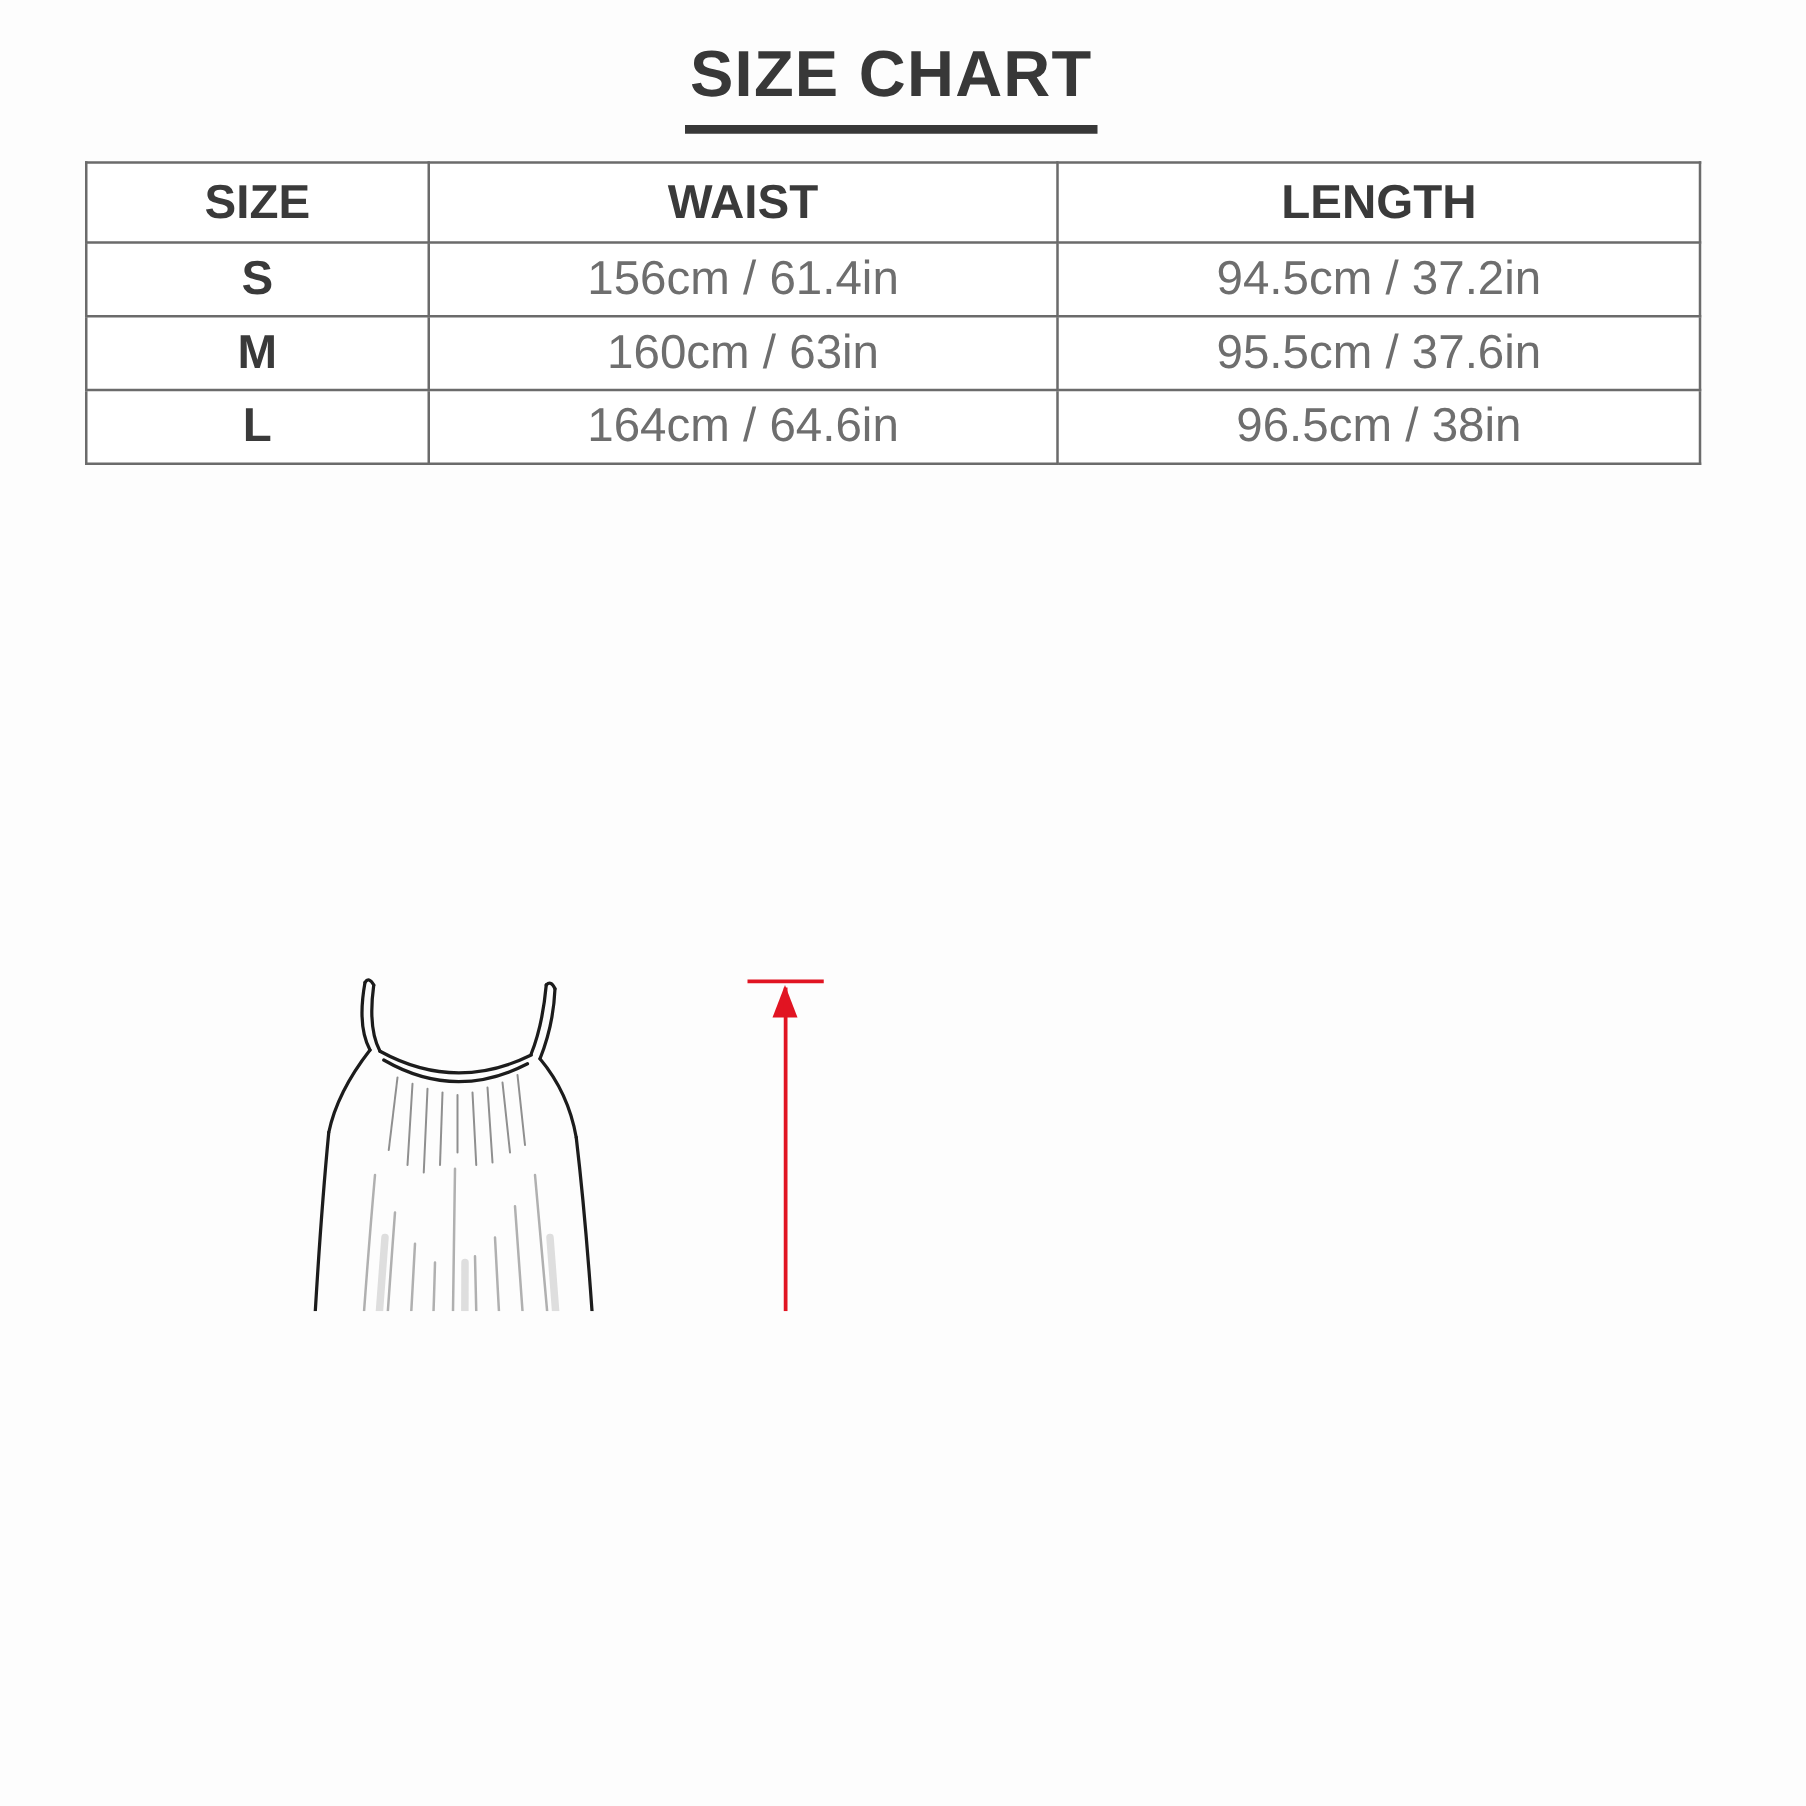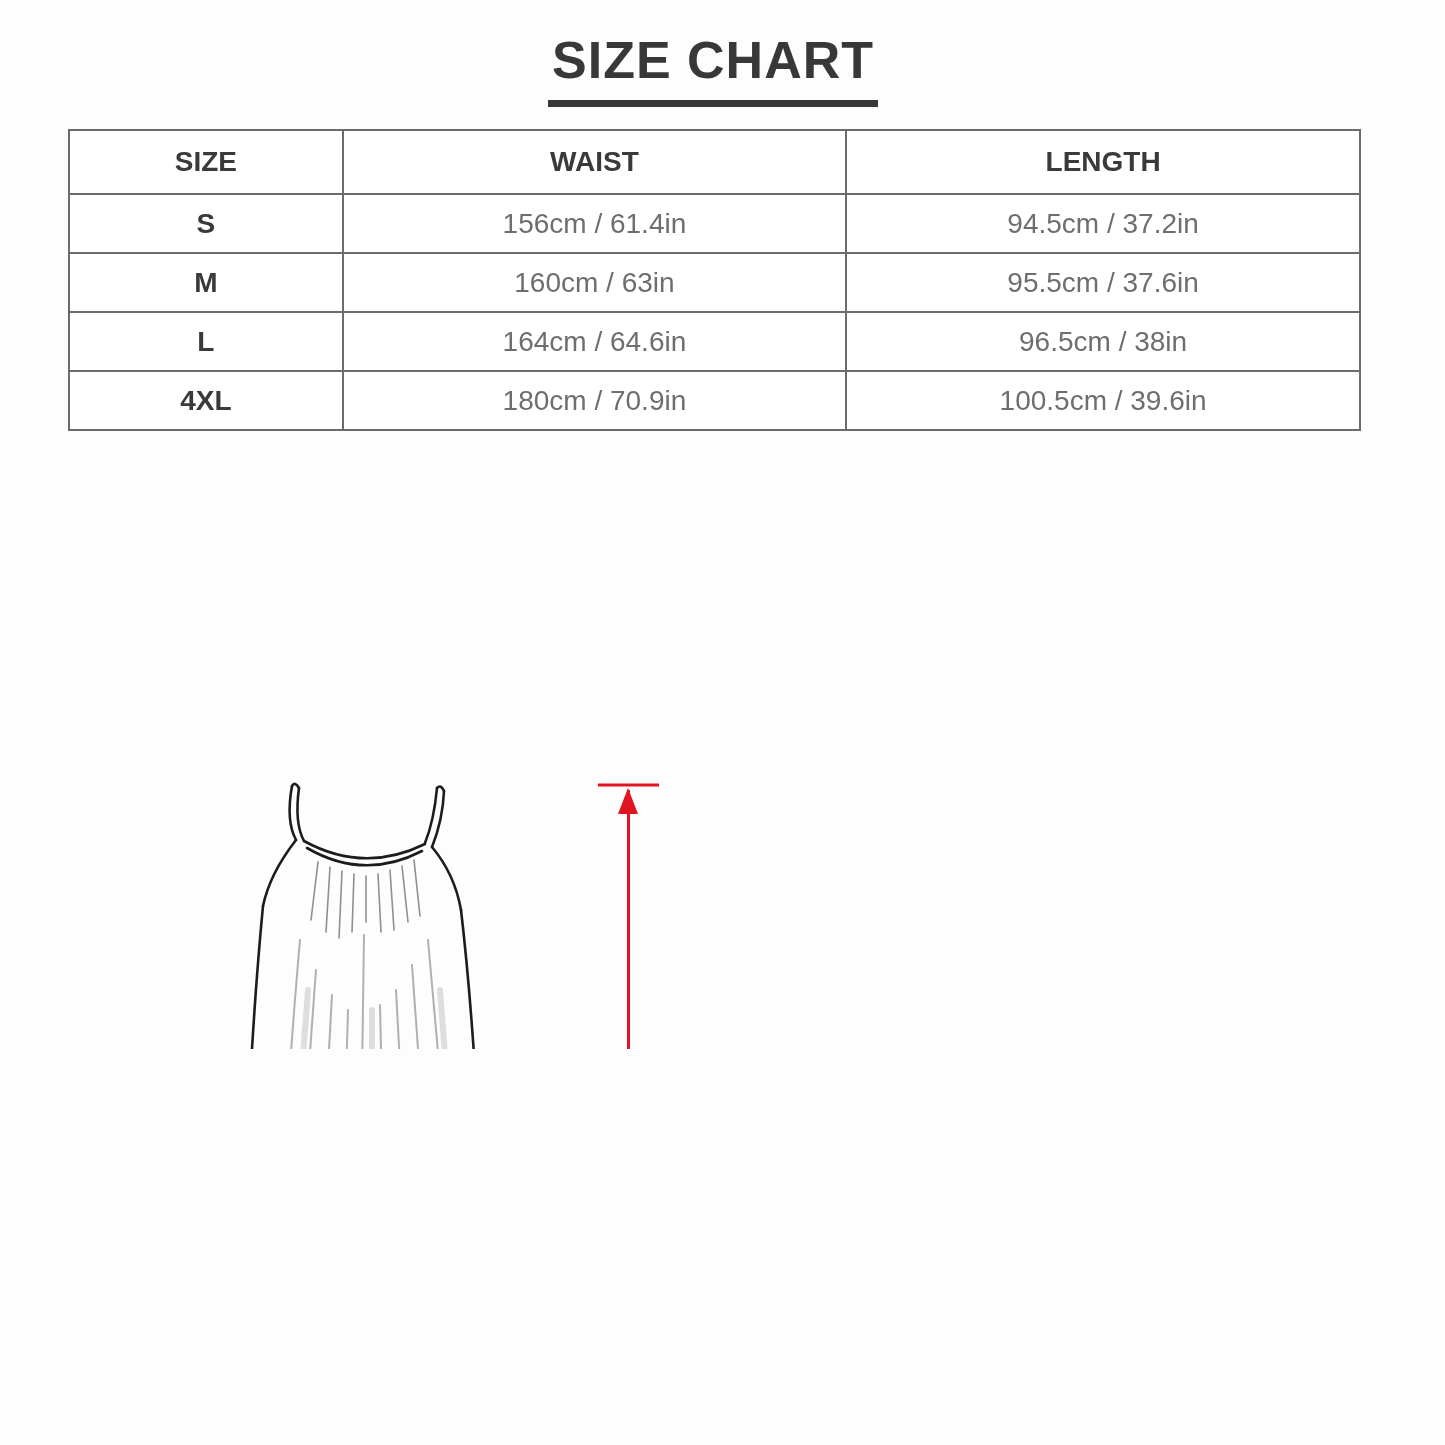--- a/index.html
+++ b/index.html
@@ -16,21 +16,21 @@
     letter-spacing:1px; white-space:nowrap;
     border-bottom:7px solid #383838; padding:0 4px 10px 4px;
   }
   
   .size-table {
     position:absolute; left:68px; top:129px; width:1293px;
     border-collapse:collapse; table-layout:fixed; background:#fff;
   }
   .size-table th, .size-table td {
     border:2px solid #6b6b6b; text-align:center; vertical-align:middle;
-    font-size:28px; overflow:hidden; white-space:nowrap;
+    font-size:38px; overflow:hidden; white-space:nowrap;
   }
   .size-table th { height:64px; font-weight:bold; color:#3a3a3a; }
   .size-table td { height:59px; }
   .size-table td.size-cell { font-weight:bold; color:#3a3a3a; }
   .size-table td.val-cell  { color:#6e6e6e;margin-left:15px; }
   .col-size   { width:21.2%; }
   .col-waist  { width:39.0%; }
   .col-length { width:39.8%; }
   
   .dress-svg { position:absolute; left:200px; top:770px; width:320px; height:660px; }
@@ -78,25 +78,20 @@
       </tr>
       <tr>
         <td class="size-cell">M</td>
         <td class="val-cell">160cm / 63in</td>
         <td class="val-cell">95.5cm / 37.6in</td>
       </tr>
       <tr>
         <td class="size-cell">L</td>
         <td class="val-cell">164cm / 64.6in</td>
         <td class="val-cell">96.5cm / 38in</td>
-      </tr>
-      <tr>
-        <td class="size-cell">4XL</td>
-        <td class="val-cell">180cm / 70.9in</td>
-        <td class="val-cell">100.5cm / 39.6in</td>
       </tr>
     </tbody>
   </table>
 
   <svg class="dress-svg" viewBox="0 0 320 660" fill="none" stroke-linecap="round">
 
     <g stroke="#dedede" stroke-width="6">
       <path d="M108,220 C102,300 94,400 90,486"></path>
       <path d="M172,240 C172,340 170,430 169,486"></path>
       <path d="M240,220 C246,300 254,400 260,486"></path>

